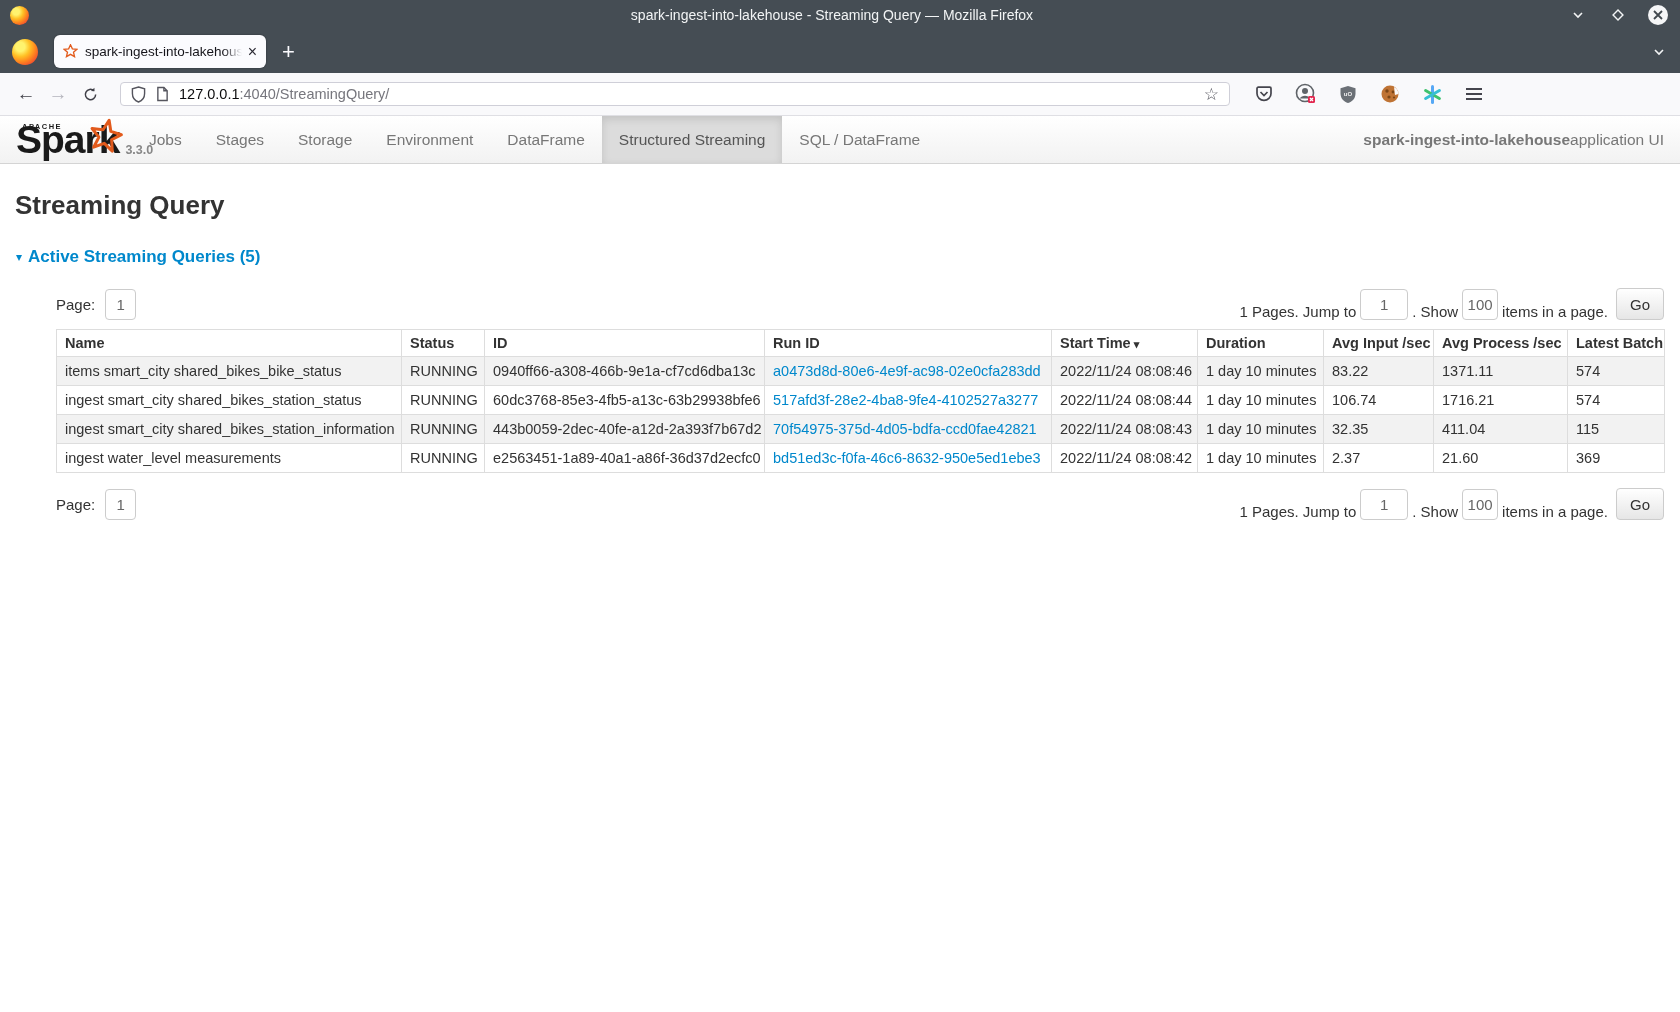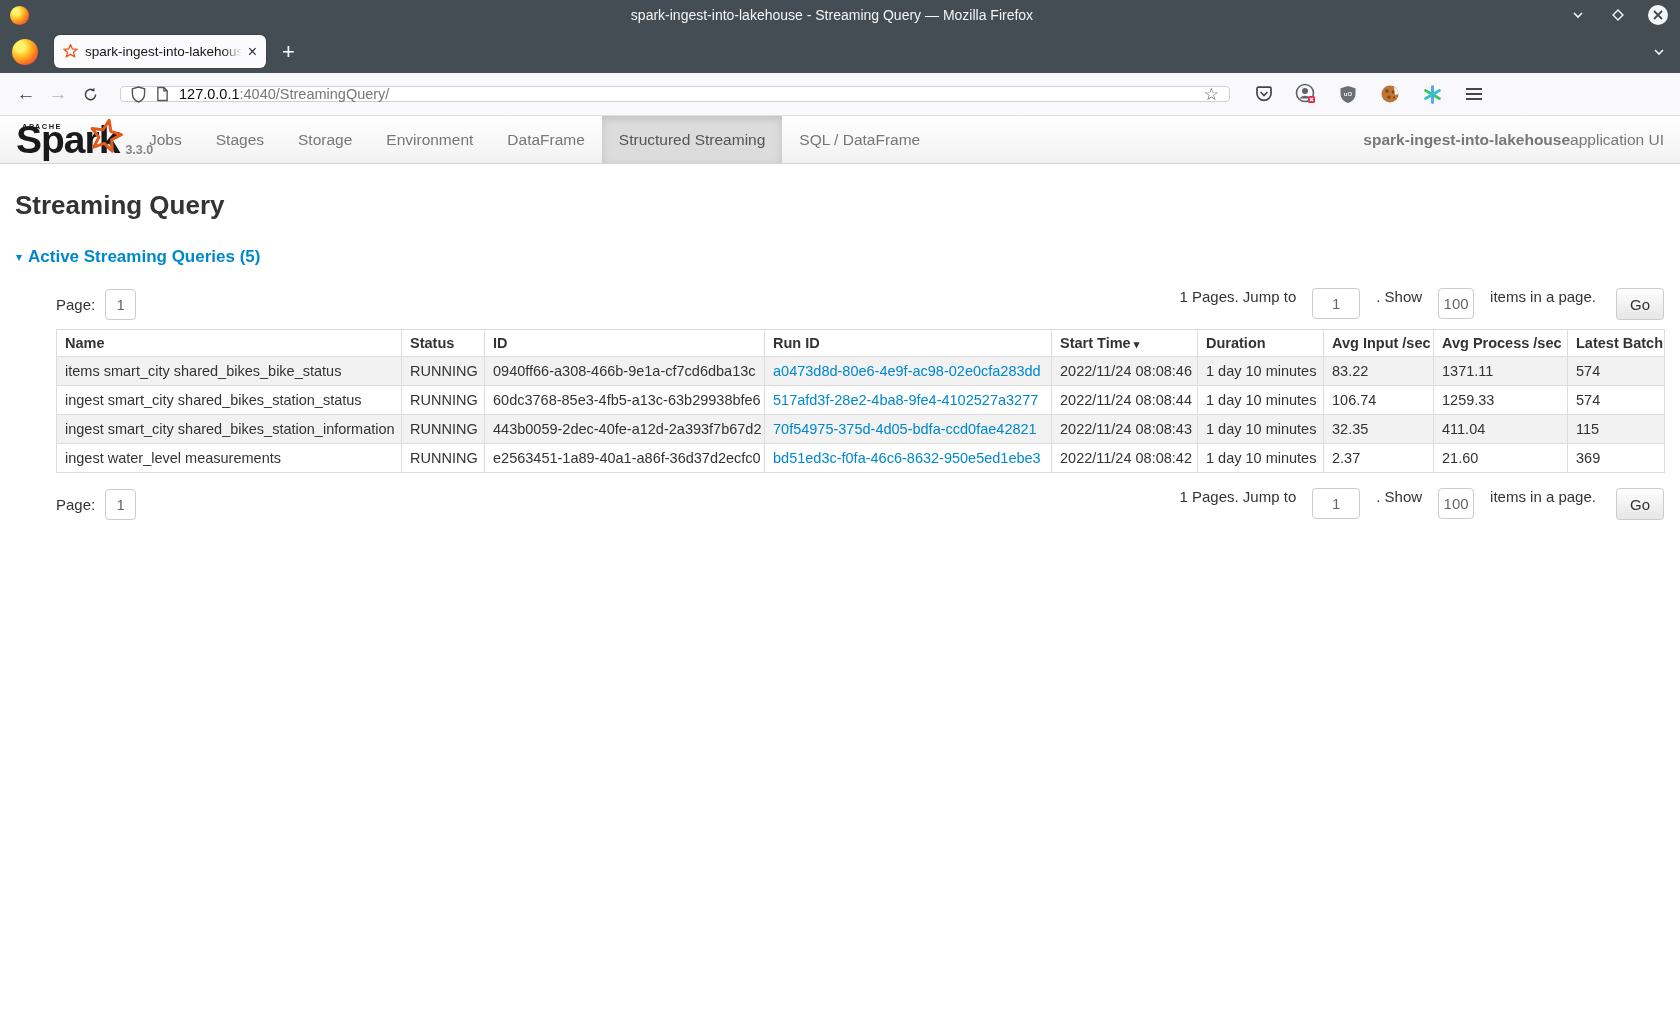--- a/index.html
+++ b/index.html
@@ -27,21 +27,21 @@
     -webkit-mask-image: linear-gradient(90deg,#000 88%,transparent); mask-image: linear-gradient(90deg,#000 88%,transparent); }
   .tab-close { font-size: 16px; color: #2b2a33; padding-left: 6px; cursor: default; }
   .newtab-btn { color: #fbfbfe; font-size: 22px; font-weight: 400; margin-left: 16px; cursor: default; line-height: 1; }
   .tab-dropdown { margin-left: auto; margin-right: 14px; }
 
   
   .toolbar { height: 43px; background: #f9f9fb; border-bottom: 1px solid #dfdfe4; display: flex; align-items: center; padding: 0 10px; }
   .nav-btn { width: 32px; height: 32px; display: flex; align-items: center; justify-content: center;
     font-size: 19px; color: #3f3f47; border-radius: 4px; cursor: default; }
   .nav-btn.disabled { color: #b4b4bc; }
-  .urlbar { margin-left: 14px; width: 1110px; height: 16px; background: #fff; border: 1px solid #cfcfd8;
+  .urlbar { margin-left: 14px; width: 1110px; height: 24px; background: #fff; border: 1px solid #cfcfd8;
     border-radius: 4px; display: flex; align-items: center; padding: 0 10px; }
   .urlbar .icn { margin-right: 10px; display: flex; align-items: center; }
   .url-text { font-size: 14.5px; flex: 1; white-space: nowrap; }
   .url-host { color: #0c0c0d; }
   .url-rest { color: #76767d; }
   .url-star { font-size: 17px; color: #55555e; }
   .ext-icons { display: flex; align-items: center; gap: 14px; margin-left: 20px; }
   .ext-btn { width: 28px; height: 28px; display: flex; align-items: center; justify-content: center; cursor: default; }
   .hamburger { display: flex; flex-direction: column; gap: 3px; }
   .hamburger span { display: block; width: 16px; height: 2px; background: #45454d; }
@@ -63,21 +63,21 @@
   
   .content { padding: 0 16px; }
   .page-title { font-size: 26px; font-weight: bold; color: #333; margin-top: 26px; margin-left: -1px; }
   .section-toggle { margin-top: 26px; display: flex; align-items: center; gap: 6px; color: #0088cc; cursor: pointer; width: fit-content; }
   .section-caret { font-size: 12px; }
   .section-title { font-size: 17px; font-weight: bold; }
   .section-body { margin-left: 40px; margin-top: 14px; }
 
   .pagination { display: flex; align-items: center; height: 46px; font-size: 15px; color: #333; }
   .pag-left { display: flex; align-items: center; gap: 10px; }
-  .pag-right { margin-left: auto; display: flex; align-items: flex-start; gap: 16px; }
+  .pag-right { margin-left: auto; display: flex; align-items: flex-end; gap: 4px; }
   .pag-input { height: 31px; border: 1px solid #ccc; border-radius: 4px; text-align: center;
     font-size: 15px; color: #666; font-family: "Liberation Sans", sans-serif; background: #fff; }
   .pag-input.page { width: 31px; }
   .pag-input.jump { width: 48px; }
   .pag-input.show { width: 36px; }
   .go-btn { height: 32px; padding: 0 13px; font-size: 15px; color: #333; background: linear-gradient(#ffffff,#e6e6e6);
     border: 1px solid #ccc; border-radius: 4px; cursor: pointer; font-family: "Liberation Sans", sans-serif; margin-left: 4px; }
 
   table.query-table { border-collapse: collapse; width: 1608px; table-layout: fixed; font-size: 14.5px; margin-top: 2px; }
   .query-table th, .query-table td { border: 1px solid #ddd; padding: 6px 8px; text-align: left;
@@ -297,21 +297,21 @@
             <td>574</td>
           </tr>
           <tr>
             <td>ingest smart_city shared_bikes_station_status</td>
             <td>RUNNING</td>
             <td>60dc3768-85e3-4fb5-a13c-63b29938bfe6</td>
             <td><a href="#">517afd3f-28e2-4ba8-9fe4-4102527a3277</a></td>
             <td>2022/11/24 08:08:44</td>
             <td>1 day 10 minutes</td>
             <td>106.74</td>
-            <td>1259.33</td>
+            <td>1716.21</td>
             <td>574</td>
           </tr>
           <tr>
             <td>ingest smart_city shared_bikes_station_information</td>
             <td>RUNNING</td>
             <td>443b0059-2dec-40fe-a12d-2a393f7b67d2</td>
             <td><a href="#">70f54975-375d-4d05-bdfa-ccd0fae42821</a></td>
             <td>2022/11/24 08:08:43</td>
             <td>1 day 10 minutes</td>
             <td>32.35</td>

